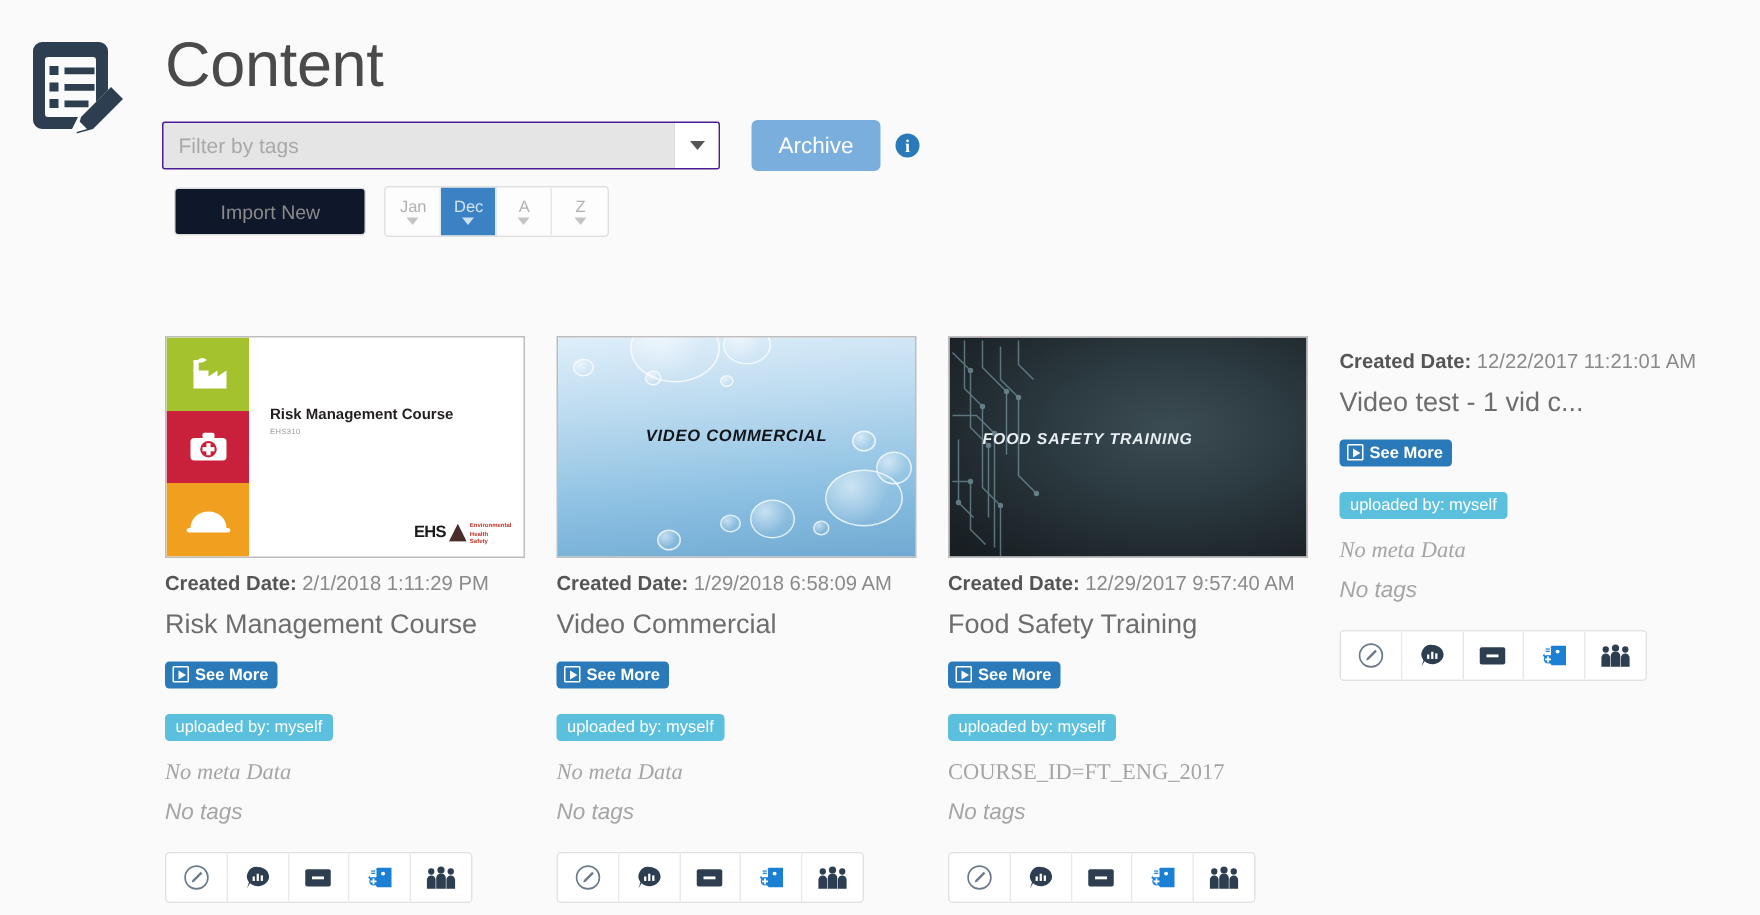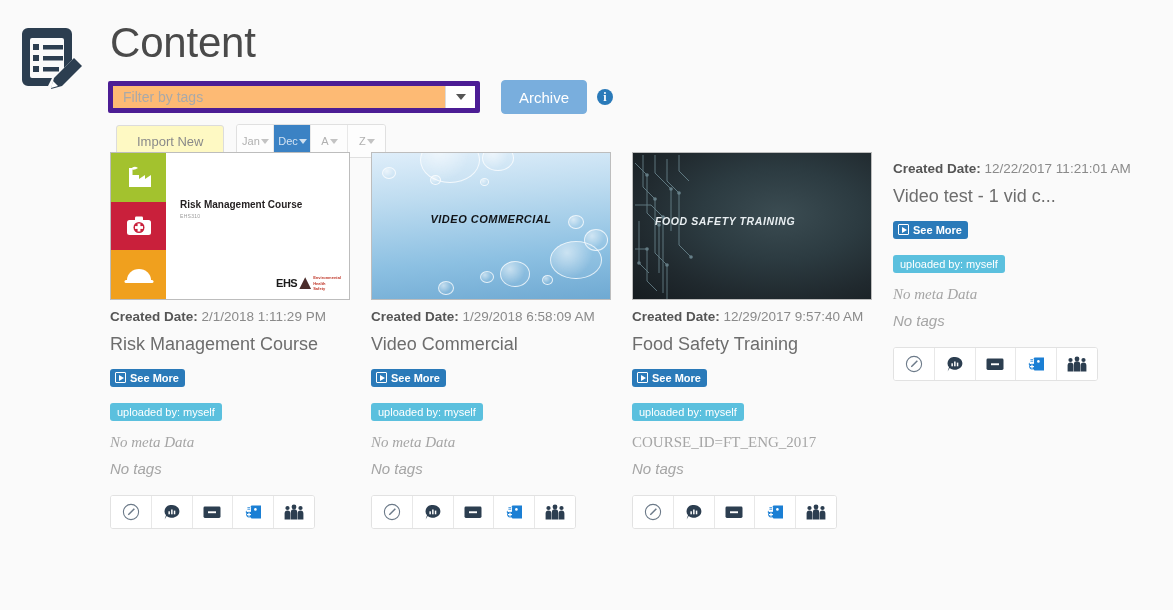--- a/index.html
+++ b/index.html
@@ -7,21 +7,21 @@
     margin: 0; padding: 0;
     width: 1173px; height: 610px;
     background: #fafafa;
     font-family: "Liberation Sans", sans-serif;
     overflow: hidden;
   }
 
   
   .page-header {
     position: relative;
-    height: 152px;
+    height: 224px;
     padding: 0;
   }
   .header-icon {
     position: absolute;
     left: 12px; top: 22px;
     width: 74px; height: 74px;
   }
   .header-body {
     position: absolute;
     left: 108px; top: 22px;
@@ -40,22 +40,22 @@
   .filter-row {
     display: flex;
     align-items: center;
     gap: 0;
     margin-bottom: 10px;
   }
   .tag-filter {
     width: 372px;
     height: 32px;
     display: flex;
-    border: 5px solid #4c1d95;
-    background: #fdba74;
+    border: 1px solid #4c1d95;
+    background: #e5e5e5;
     border-radius: 2px;
     overflow: hidden;
   }
   .tag-filter-input {
     flex: 1;
     border: 0;
     outline: none;
     padding: 0 10px;
     font-size: 14px;
     color: #555;
@@ -118,23 +118,23 @@
     border: 1px solid #2e6da4;
     border-radius: 3px;
     color: #fff;
     font-size: 13px;
     font-weight: bold;
     cursor: pointer;
     font-family: "Liberation Sans", sans-serif;
   }
   .btn-default {
     height: 32px;
-    padding: 0 20px;
+    padding: 0 30px;
     margin-left: 8px;
-    background: #fef9c3;
+    background: #0f172a;
     border: 1px solid #dcdcdc;
     border-radius: 3px;
     color: #8a8a8a;
     font-size: 13px;
     cursor: pointer;
     font-family: "Liberation Sans", sans-serif;
   }
   .sort-group {
     display: flex;
     margin-left: 12px;
@@ -142,20 +142,21 @@
     border-radius: 3px;
     overflow: hidden;
     height: 34px;
   }
   .sort-btn {
     width: 37px;
     background: #fdfdfd;
     border: 0;
     border-right: 1px solid #e8e8e8;
     display: flex;
+    flex-direction: column;
     align-items: center;
     justify-content: center;
     gap: 1px;
     cursor: pointer;
     padding: 0;
   }
   .sort-btn:last-child { border-right: 0; }
   .sort-btn .sort-label {
     font-size: 11px;
     color: #b0b0b0;

